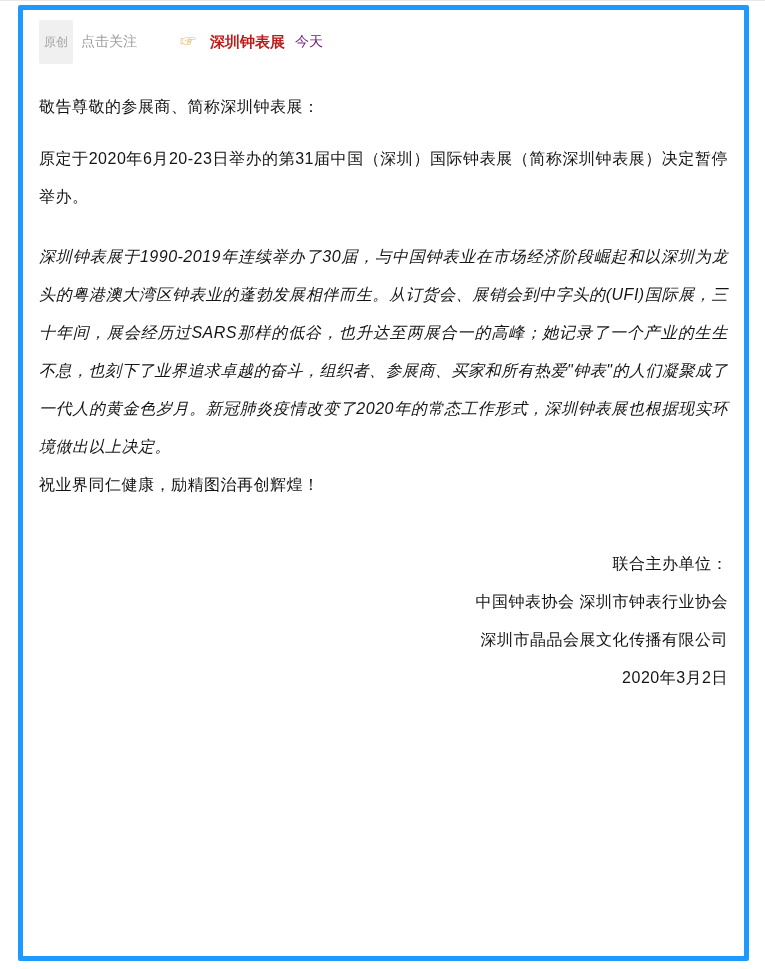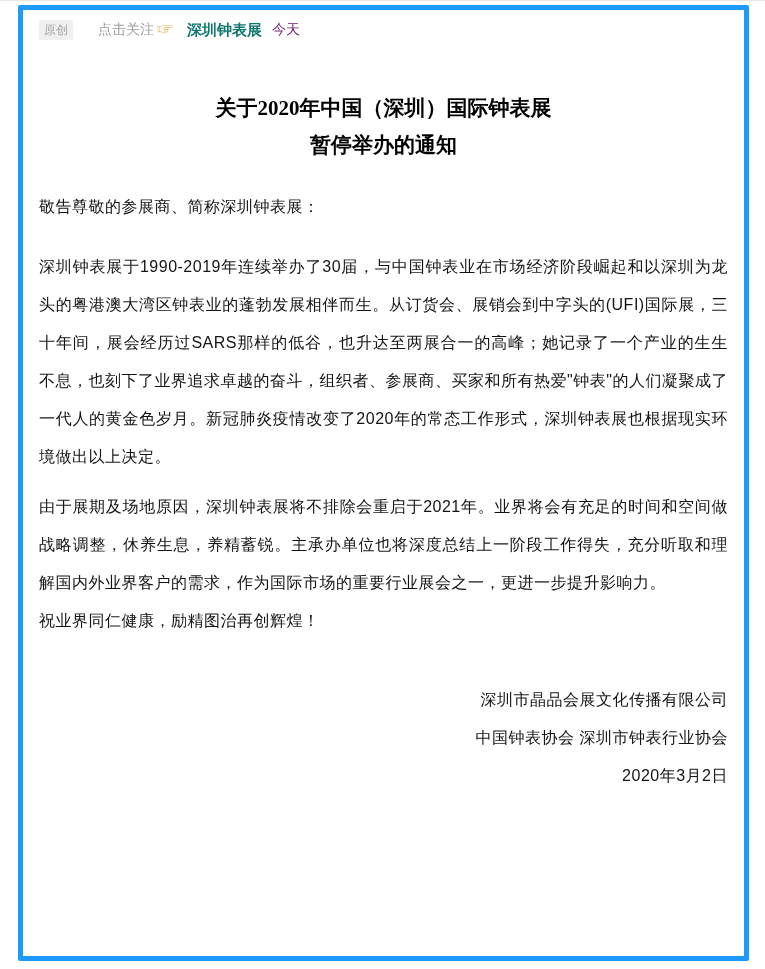--- a/index.html
+++ b/index.html
@@ -37,40 +37,41 @@
     display: flex;
     align-items: center;
     font-size: 14px;
     color: #9e9e9e;
     padding-top: 2px;
   }
   .badge {
     background: #f0f0f0;
     color: #a3a3a3;
     font-size: 12px;
-    padding: 2px 5px;
+    padding: 14px 5px;
     border-radius: 2px;
     line-height: 16px;
   }
   .follow {
-    margin-left: 25px;
+    margin-left: 8px;
     color: #9e9e9e;
     display: flex;
     align-items: center;
     cursor: pointer;
+    gap: 40px;
   }
   .hand {
     color: #e6bc6a;
     font-size: 19px;
     margin-left: 2px;
     line-height: 18px;
   }
   .account {
     margin-left: 12px;
-    color: #0f766e;
+    color: #b91c1c;
     font-size: 15px;
     font-weight: bold;
     cursor: pointer;
   }
   .today {
     margin-left: 10px;
     color: #701a75;
   }
   .title {
     margin-top: 50px;
@@ -87,21 +88,21 @@
     line-height: 38px;
     color: #141414;
     letter-spacing: 0.5px;
   }
   .content p {
     margin: 0;
     text-align: justify;
   }
   p.greeting { margin-top: 0; }
   p.para-1 { margin-top: 14px; }
-  p.para-2 { margin-top: 22px; }
+  p.para-2 { margin-top: 22px; font-style: italic; }
   p.para-3 { margin-top: 12px; }
   p.closing-1 { margin-top: 21px; }
   p.closing-2 { margin-top: 0; }
   .signature {
     margin-top: 41px;
     text-align: right;
     font-size: 16px;
     line-height: 38px;
     color: #141414;
     letter-spacing: 0.5px;
@@ -118,33 +119,30 @@
       <div class="meta-row">
         <span class="badge">原创</span>
         <span class="follow">
           <span>点击关注</span>
           <span class="hand">☞</span>
         </span>
         <span class="account">深圳钟表展</span>
         <span class="today">今天</span>
       </div>
 
-      <div class="title">
-        <div>关于2020年中国（深圳）国际钟表展</div>
-        <div>暂停举办的通知</div>
-      </div>
 
       <div class="content">
         <p class="greeting">敬告尊敬的参展商、简称深圳钟表展：</p>
+        <p class="para-1">原定于2020年6月20-23日举办的第31届中国（深圳）国际钟表展（简称深圳钟表展）决定暂停举办。</p>
         <p class="para-2">深圳钟表展于1990-2019年连续举办了30届，与中国钟表业在市场经济阶段崛起和以深圳为龙头的粤港澳大湾区钟表业的蓬勃发展相伴而生。从订货会、展销会到中字头的(UFI)国际展，三十年间，展会经历过SARS那样的低谷，也升达至两展合一的高峰；她记录了一个产业的生生不息，也刻下了业界追求卓越的奋斗，组织者、参展商、买家和所有热爱"钟表"的人们凝聚成了一代人的黄金色岁月。新冠肺炎疫情改变了2020年的常态工作形式，深圳钟表展也根据现实环境做出以上决定。</p>
-        <p class="para-3">由于展期及场地原因，深圳钟表展将不排除会重启于2021年。业界将会有充足的时间和空间做战略调整，休养生息，养精蓄锐。主承办单位也将深度总结上一阶段工作得失，充分听取和理解国内外业界客户的需求，作为国际市场的重要行业展会之一，更进一步提升影响力。</p>
         <p class="closing-2">祝业界同仁健康，励精图治再创辉煌！</p>
       </div>
 
       <div class="signature">
+        <div>联合主办单位：</div>
+        <div>中国钟表协会 深圳市钟表行业协会</div>
         <div>深圳市晶品会展文化传播有限公司</div>
-        <div>中国钟表协会 深圳市钟表行业协会</div>
         <div>2020年3月2日</div>
       </div>
 
     </div>
   </div>
 </div>
 
 </body></html>

